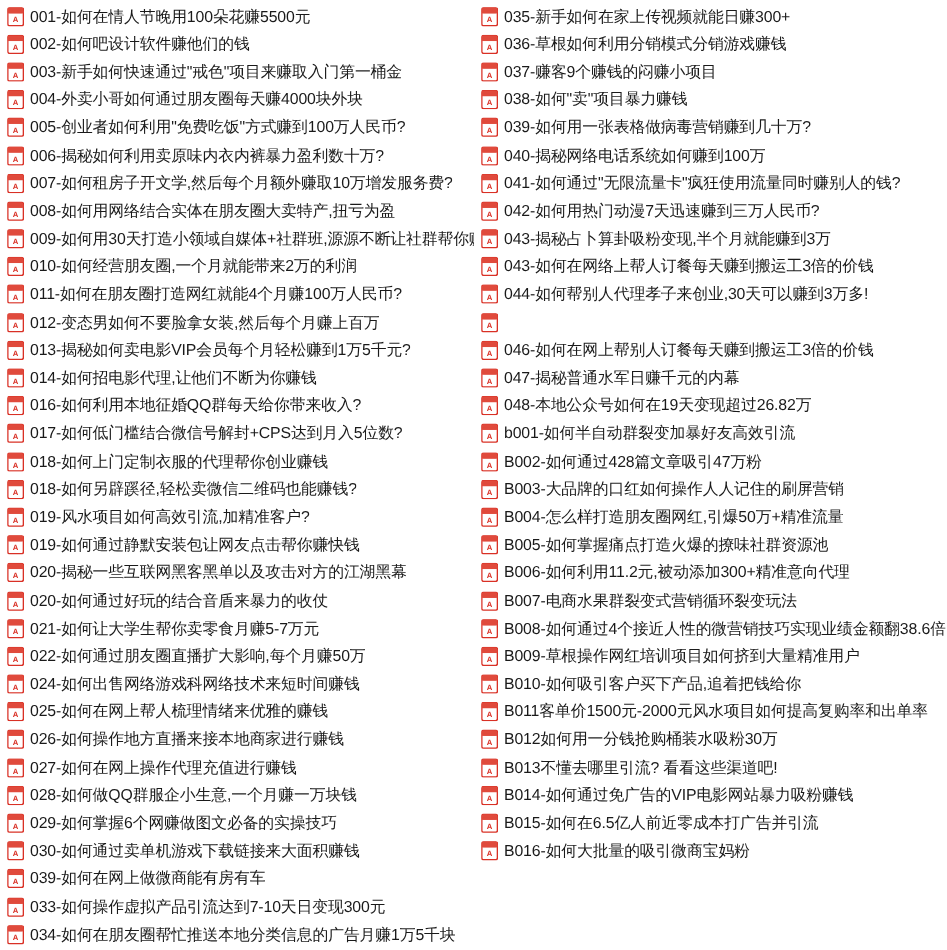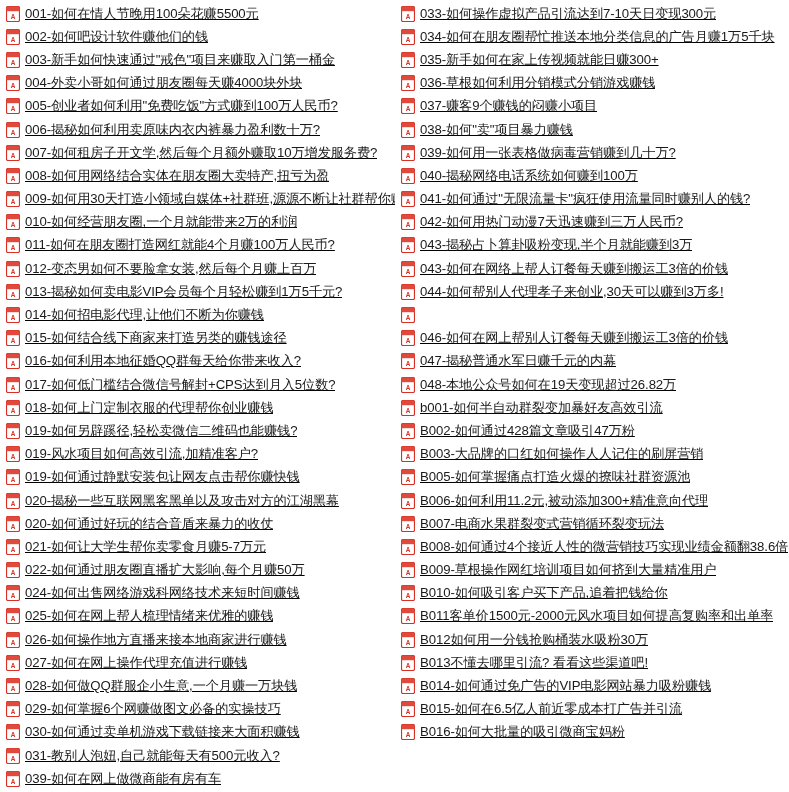--- a/index.html
+++ b/index.html
@@ -13,21 +13,20 @@
     font-family: "Liberation Sans", sans-serif;
     overflow: hidden;
   }
   .file-grid {
     display: grid;
     grid-template-columns: 395px 394px;
     grid-auto-flow: column;
     grid-template-rows: repeat(34, 23.2px);
     padding: 2px 0 0 0;
     box-sizing: border-box;
-    text-decoration: underline;
   }
   .file-row {
     display: flex;
     align-items: center;
     padding-left: 6px;
     box-sizing: border-box;
     height: 23.2px;
     overflow: hidden;
     white-space: nowrap;
   }
@@ -212,31 +211,20 @@
     </div>
     <div class="file-row">
       <span class="pdf-icon">
         <svg width="14" height="16" viewBox="0 0 14 16" xmlns="http://www.w3.org/2000/svg">
   <rect x="0.5" y="0.5" width="13" height="15" rx="1.5" fill="#ffffff" stroke="#d93025" stroke-width="1.2"></rect>
   <rect x="0.5" y="0.5" width="13" height="4.6" rx="1.5" fill="#e04a3c"></rect>
   <rect x="0.5" y="3" width="13" height="2.2" fill="#e04a3c"></rect>
   <text x="7" y="12.6" font-size="6.4" font-family="Liberation Sans, sans-serif" fill="#d93025" text-anchor="middle" font-weight="bold">A</text>
 </svg>
       </span>
-      <span class="file-label">015-如何结合线下商家来打造另类的赚钱途径</span>
-    </div>
-    <div class="file-row">
-      <span class="pdf-icon">
-        <svg width="14" height="16" viewBox="0 0 14 16" xmlns="http://www.w3.org/2000/svg">
-  <rect x="0.5" y="0.5" width="13" height="15" rx="1.5" fill="#ffffff" stroke="#d93025" stroke-width="1.2"></rect>
-  <rect x="0.5" y="0.5" width="13" height="4.6" rx="1.5" fill="#e04a3c"></rect>
-  <rect x="0.5" y="3" width="13" height="2.2" fill="#e04a3c"></rect>
-  <text x="7" y="12.6" font-size="6.4" font-family="Liberation Sans, sans-serif" fill="#d93025" text-anchor="middle" font-weight="bold">A</text>
-</svg>
-      </span>
       <span class="file-label">016-如何利用本地征婚QQ群每天给你带来收入?</span>
     </div>
     <div class="file-row">
       <span class="pdf-icon">
         <svg width="14" height="16" viewBox="0 0 14 16" xmlns="http://www.w3.org/2000/svg">
   <rect x="0.5" y="0.5" width="13" height="15" rx="1.5" fill="#ffffff" stroke="#d93025" stroke-width="1.2"></rect>
   <rect x="0.5" y="0.5" width="13" height="4.6" rx="1.5" fill="#e04a3c"></rect>
   <rect x="0.5" y="3" width="13" height="2.2" fill="#e04a3c"></rect>
   <text x="7" y="12.6" font-size="6.4" font-family="Liberation Sans, sans-serif" fill="#d93025" text-anchor="middle" font-weight="bold">A</text>
 </svg>
@@ -256,21 +244,21 @@
     </div>
     <div class="file-row">
       <span class="pdf-icon">
         <svg width="14" height="16" viewBox="0 0 14 16" xmlns="http://www.w3.org/2000/svg">
   <rect x="0.5" y="0.5" width="13" height="15" rx="1.5" fill="#ffffff" stroke="#d93025" stroke-width="1.2"></rect>
   <rect x="0.5" y="0.5" width="13" height="4.6" rx="1.5" fill="#e04a3c"></rect>
   <rect x="0.5" y="3" width="13" height="2.2" fill="#e04a3c"></rect>
   <text x="7" y="12.6" font-size="6.4" font-family="Liberation Sans, sans-serif" fill="#d93025" text-anchor="middle" font-weight="bold">A</text>
 </svg>
       </span>
-      <span class="file-label">019-如何另辟蹊径,轻松卖微信二维码也能赚钱?</span>
+      <span class="file-label">018-如何另辟蹊径,轻松卖微信二维码也能赚钱?</span>
     </div>
     <div class="file-row">
       <span class="pdf-icon">
         <svg width="14" height="16" viewBox="0 0 14 16" xmlns="http://www.w3.org/2000/svg">
   <rect x="0.5" y="0.5" width="13" height="15" rx="1.5" fill="#ffffff" stroke="#d93025" stroke-width="1.2"></rect>
   <rect x="0.5" y="0.5" width="13" height="4.6" rx="1.5" fill="#e04a3c"></rect>
   <rect x="0.5" y="3" width="13" height="2.2" fill="#e04a3c"></rect>
   <text x="7" y="12.6" font-size="6.4" font-family="Liberation Sans, sans-serif" fill="#d93025" text-anchor="middle" font-weight="bold">A</text>
 </svg>
       </span>
@@ -410,31 +398,20 @@
     </div>
     <div class="file-row">
       <span class="pdf-icon">
         <svg width="14" height="16" viewBox="0 0 14 16" xmlns="http://www.w3.org/2000/svg">
   <rect x="0.5" y="0.5" width="13" height="15" rx="1.5" fill="#ffffff" stroke="#d93025" stroke-width="1.2"></rect>
   <rect x="0.5" y="0.5" width="13" height="4.6" rx="1.5" fill="#e04a3c"></rect>
   <rect x="0.5" y="3" width="13" height="2.2" fill="#e04a3c"></rect>
   <text x="7" y="12.6" font-size="6.4" font-family="Liberation Sans, sans-serif" fill="#d93025" text-anchor="middle" font-weight="bold">A</text>
 </svg>
       </span>
-      <span class="file-label">031-教别人泡妞,自己就能每天有500元收入?</span>
-    </div>
-    <div class="file-row">
-      <span class="pdf-icon">
-        <svg width="14" height="16" viewBox="0 0 14 16" xmlns="http://www.w3.org/2000/svg">
-  <rect x="0.5" y="0.5" width="13" height="15" rx="1.5" fill="#ffffff" stroke="#d93025" stroke-width="1.2"></rect>
-  <rect x="0.5" y="0.5" width="13" height="4.6" rx="1.5" fill="#e04a3c"></rect>
-  <rect x="0.5" y="3" width="13" height="2.2" fill="#e04a3c"></rect>
-  <text x="7" y="12.6" font-size="6.4" font-family="Liberation Sans, sans-serif" fill="#d93025" text-anchor="middle" font-weight="bold">A</text>
-</svg>
-      </span>
       <span class="file-label">039-如何在网上做微商能有房有车</span>
     </div>
     <div class="file-row">
       <span class="pdf-icon">
         <svg width="14" height="16" viewBox="0 0 14 16" xmlns="http://www.w3.org/2000/svg">
   <rect x="0.5" y="0.5" width="13" height="15" rx="1.5" fill="#ffffff" stroke="#d93025" stroke-width="1.2"></rect>
   <rect x="0.5" y="0.5" width="13" height="4.6" rx="1.5" fill="#e04a3c"></rect>
   <rect x="0.5" y="3" width="13" height="2.2" fill="#e04a3c"></rect>
   <text x="7" y="12.6" font-size="6.4" font-family="Liberation Sans, sans-serif" fill="#d93025" text-anchor="middle" font-weight="bold">A</text>
 </svg>
@@ -641,20 +618,31 @@
     <div class="file-row">
       <span class="pdf-icon">
         <svg width="14" height="16" viewBox="0 0 14 16" xmlns="http://www.w3.org/2000/svg">
   <rect x="0.5" y="0.5" width="13" height="15" rx="1.5" fill="#ffffff" stroke="#d93025" stroke-width="1.2"></rect>
   <rect x="0.5" y="0.5" width="13" height="4.6" rx="1.5" fill="#e04a3c"></rect>
   <rect x="0.5" y="3" width="13" height="2.2" fill="#e04a3c"></rect>
   <text x="7" y="12.6" font-size="6.4" font-family="Liberation Sans, sans-serif" fill="#d93025" text-anchor="middle" font-weight="bold">A</text>
 </svg>
       </span>
       <span class="file-label">B003-大品牌的口红如何操作人人记住的刷屏营销</span>
+    </div>
+    <div class="file-row">
+      <span class="pdf-icon">
+        <svg width="14" height="16" viewBox="0 0 14 16" xmlns="http://www.w3.org/2000/svg">
+  <rect x="0.5" y="0.5" width="13" height="15" rx="1.5" fill="#ffffff" stroke="#d93025" stroke-width="1.2"></rect>
+  <rect x="0.5" y="0.5" width="13" height="4.6" rx="1.5" fill="#e04a3c"></rect>
+  <rect x="0.5" y="3" width="13" height="2.2" fill="#e04a3c"></rect>
+  <text x="7" y="12.6" font-size="6.4" font-family="Liberation Sans, sans-serif" fill="#d93025" text-anchor="middle" font-weight="bold">A</text>
+</svg>
+      </span>
+      <span class="file-label">B004-怎么样打造朋友圈网红,引爆50万+精准流量</span>
     </div>
     <div class="file-row">
       <span class="pdf-icon">
         <svg width="14" height="16" viewBox="0 0 14 16" xmlns="http://www.w3.org/2000/svg">
   <rect x="0.5" y="0.5" width="13" height="15" rx="1.5" fill="#ffffff" stroke="#d93025" stroke-width="1.2"></rect>
   <rect x="0.5" y="0.5" width="13" height="4.6" rx="1.5" fill="#e04a3c"></rect>
   <rect x="0.5" y="3" width="13" height="2.2" fill="#e04a3c"></rect>
   <text x="7" y="12.6" font-size="6.4" font-family="Liberation Sans, sans-serif" fill="#d93025" text-anchor="middle" font-weight="bold">A</text>
 </svg>
       </span>

